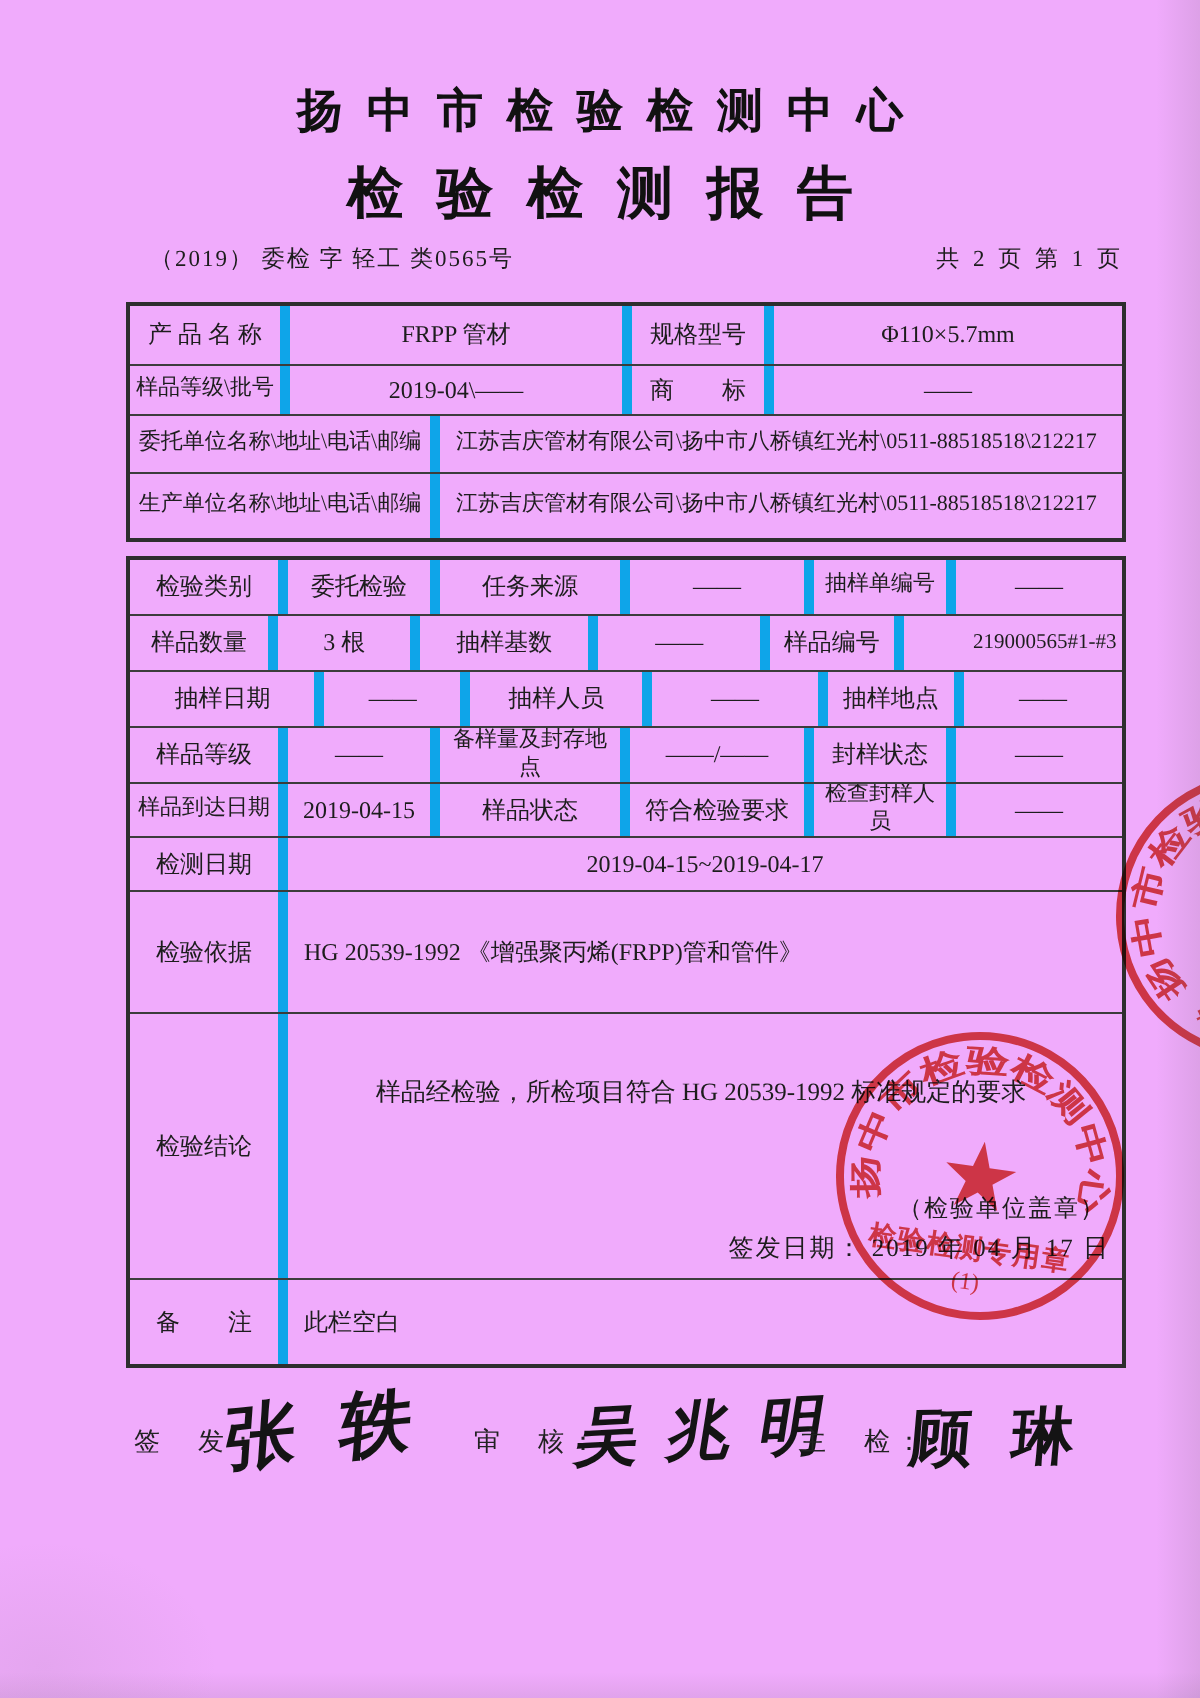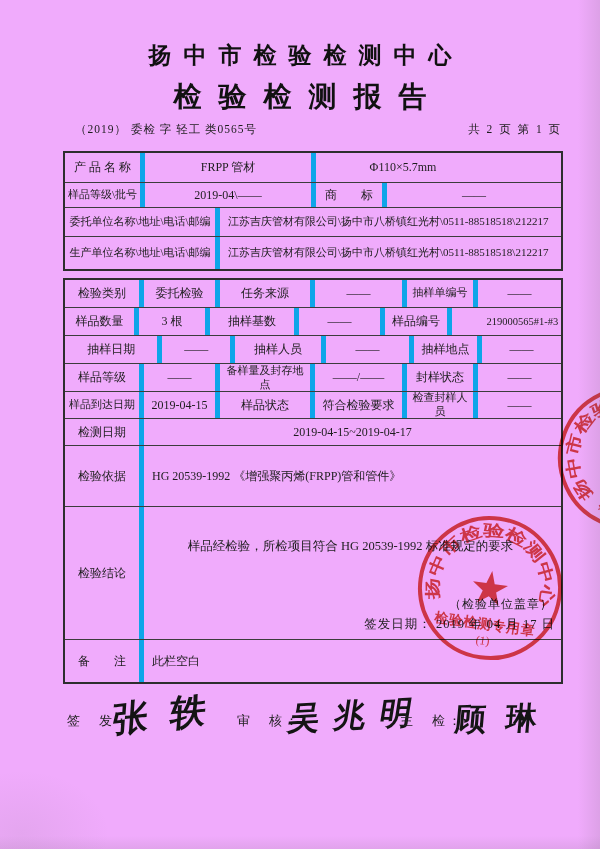--- a/index.html
+++ b/index.html
@@ -57,20 +57,21 @@
 
   <div class="org-title">扬中市检验检测中心</div>
   <div class="report-title">检验检测报告</div>
   <div class="doc-number">（2019） 委检 字 轻工 类0565号</div>
   <div class="page-info">共 2 页 第 1 页</div>
 
   <div class="tbl tbl1">
     <div class="row" style="height:30px;">
       <div class="cell" style="width:80px;">产 品 名 称</div>
       <div class="cell" style="width:171px;">FRPP 管材</div>
+      <div class="cell" style="width:71px;">规格型号</div>
       <div class="cell" style="width:174px;">Φ110×5.7mm</div>
     </div>
     <div class="row" style="height:25px;">
       <div class="cell small" style="width:80px;">样品等级\批号</div>
       <div class="cell" style="width:171px;">2019-04\——</div>
       <div class="cell" style="width:71px;">商　　标</div>
       <div class="cell" style="width:174px;">——</div>
     </div>
     <div class="row" style="height:29px;">
       <div class="cell small" style="width:155px;">委托单位名称\地址\电话\邮编</div>

